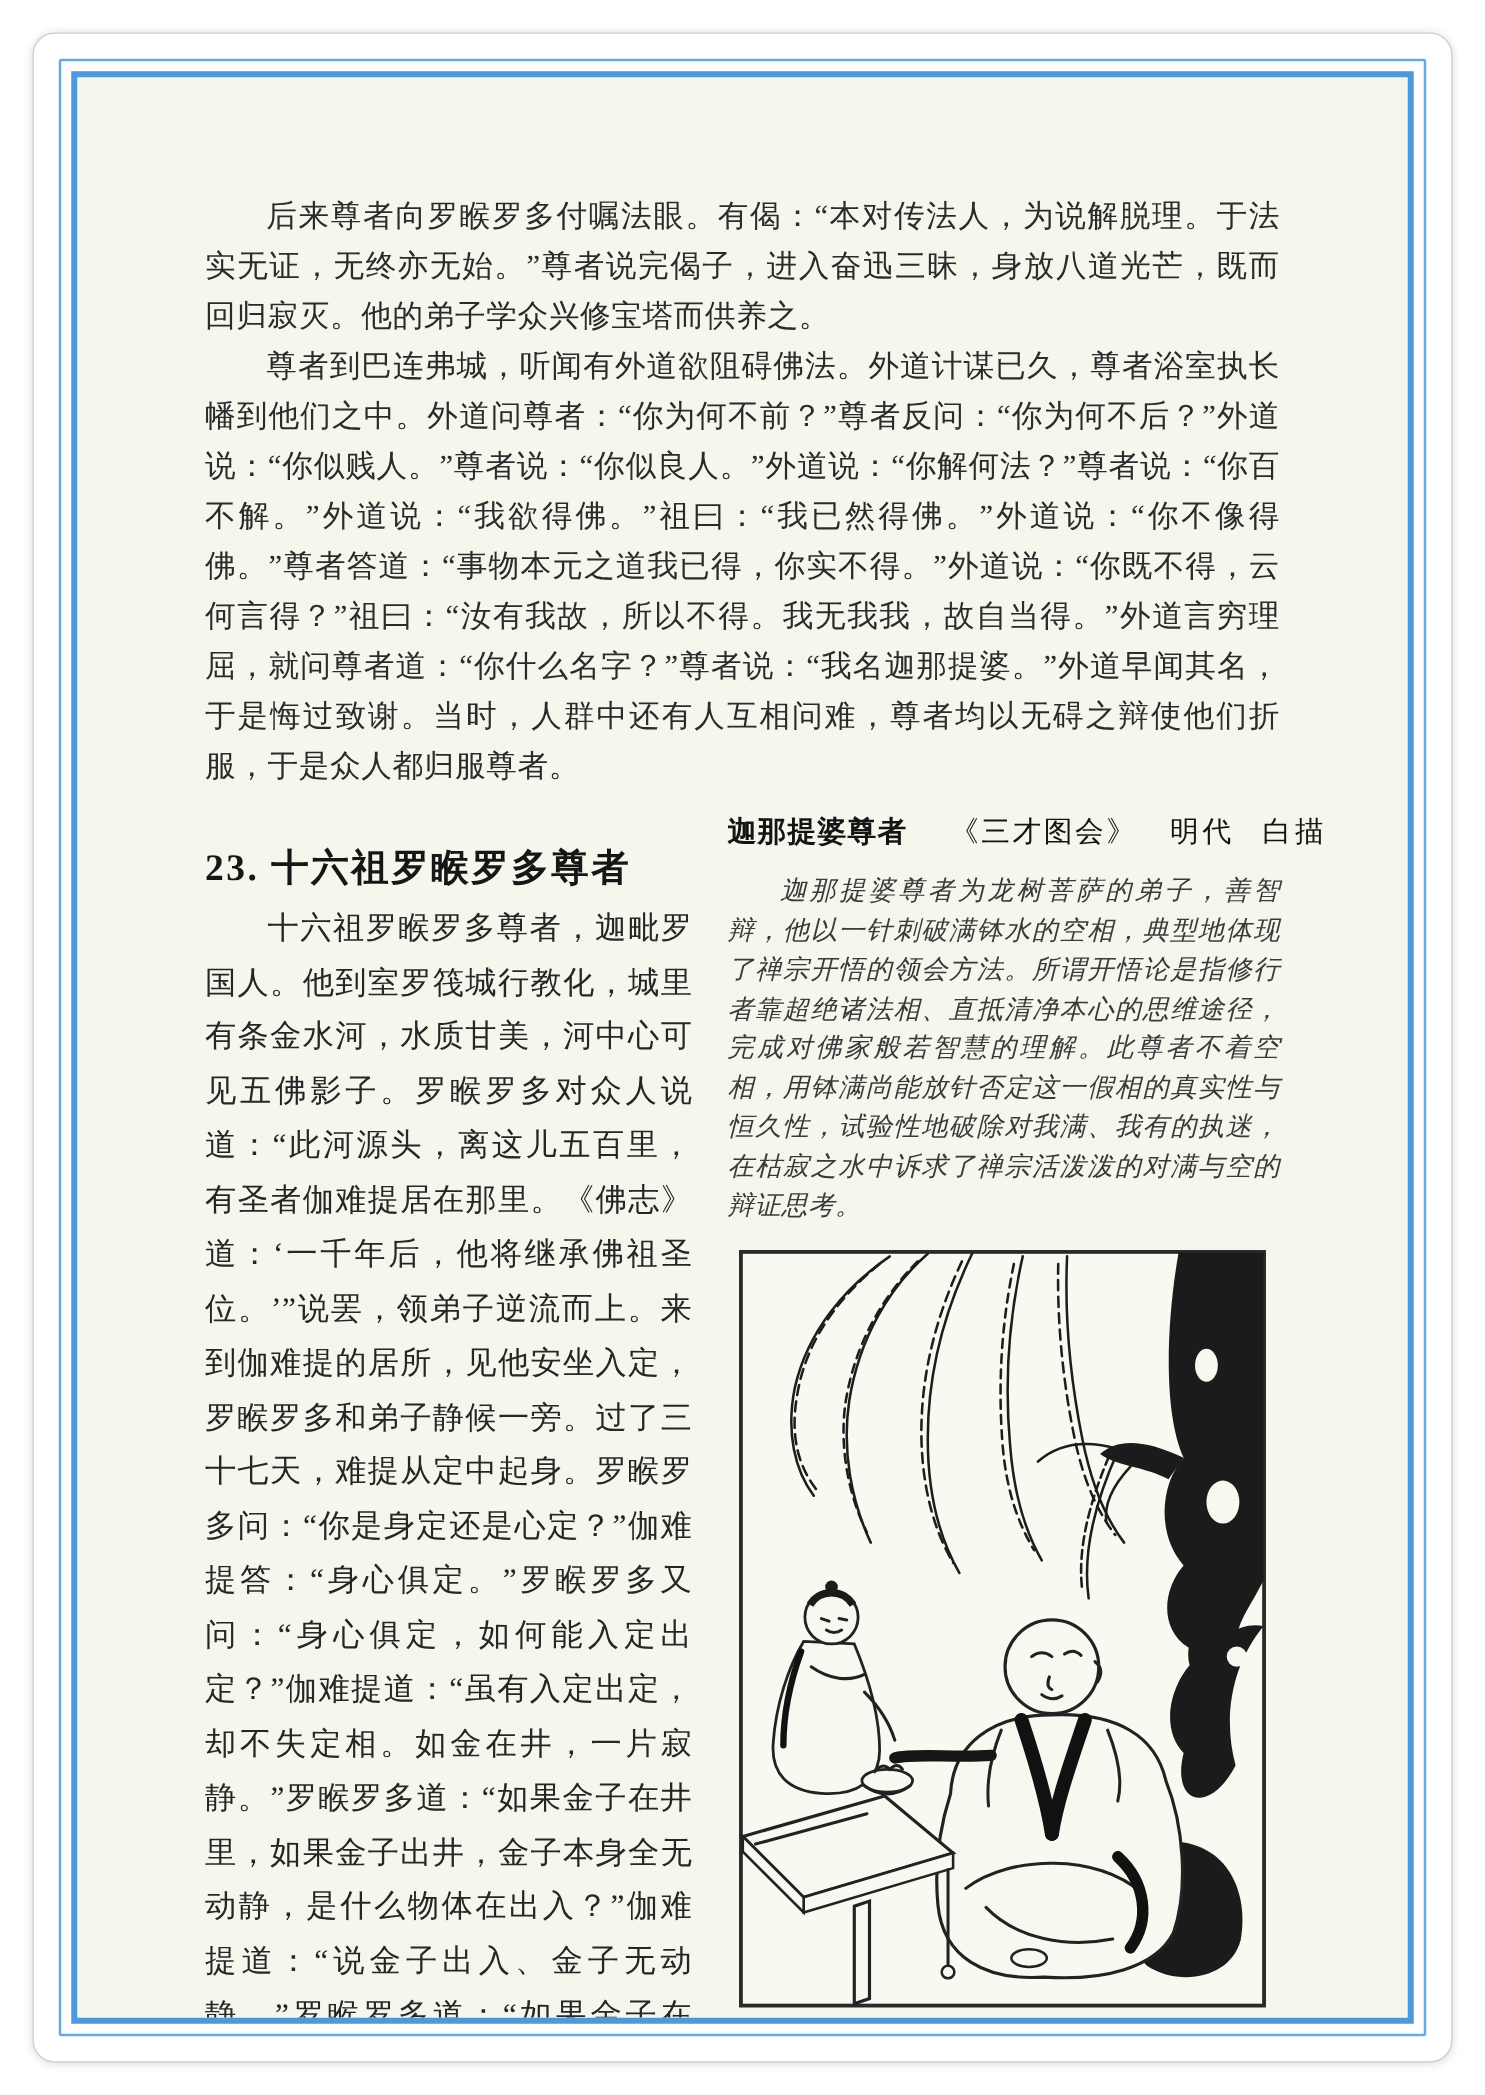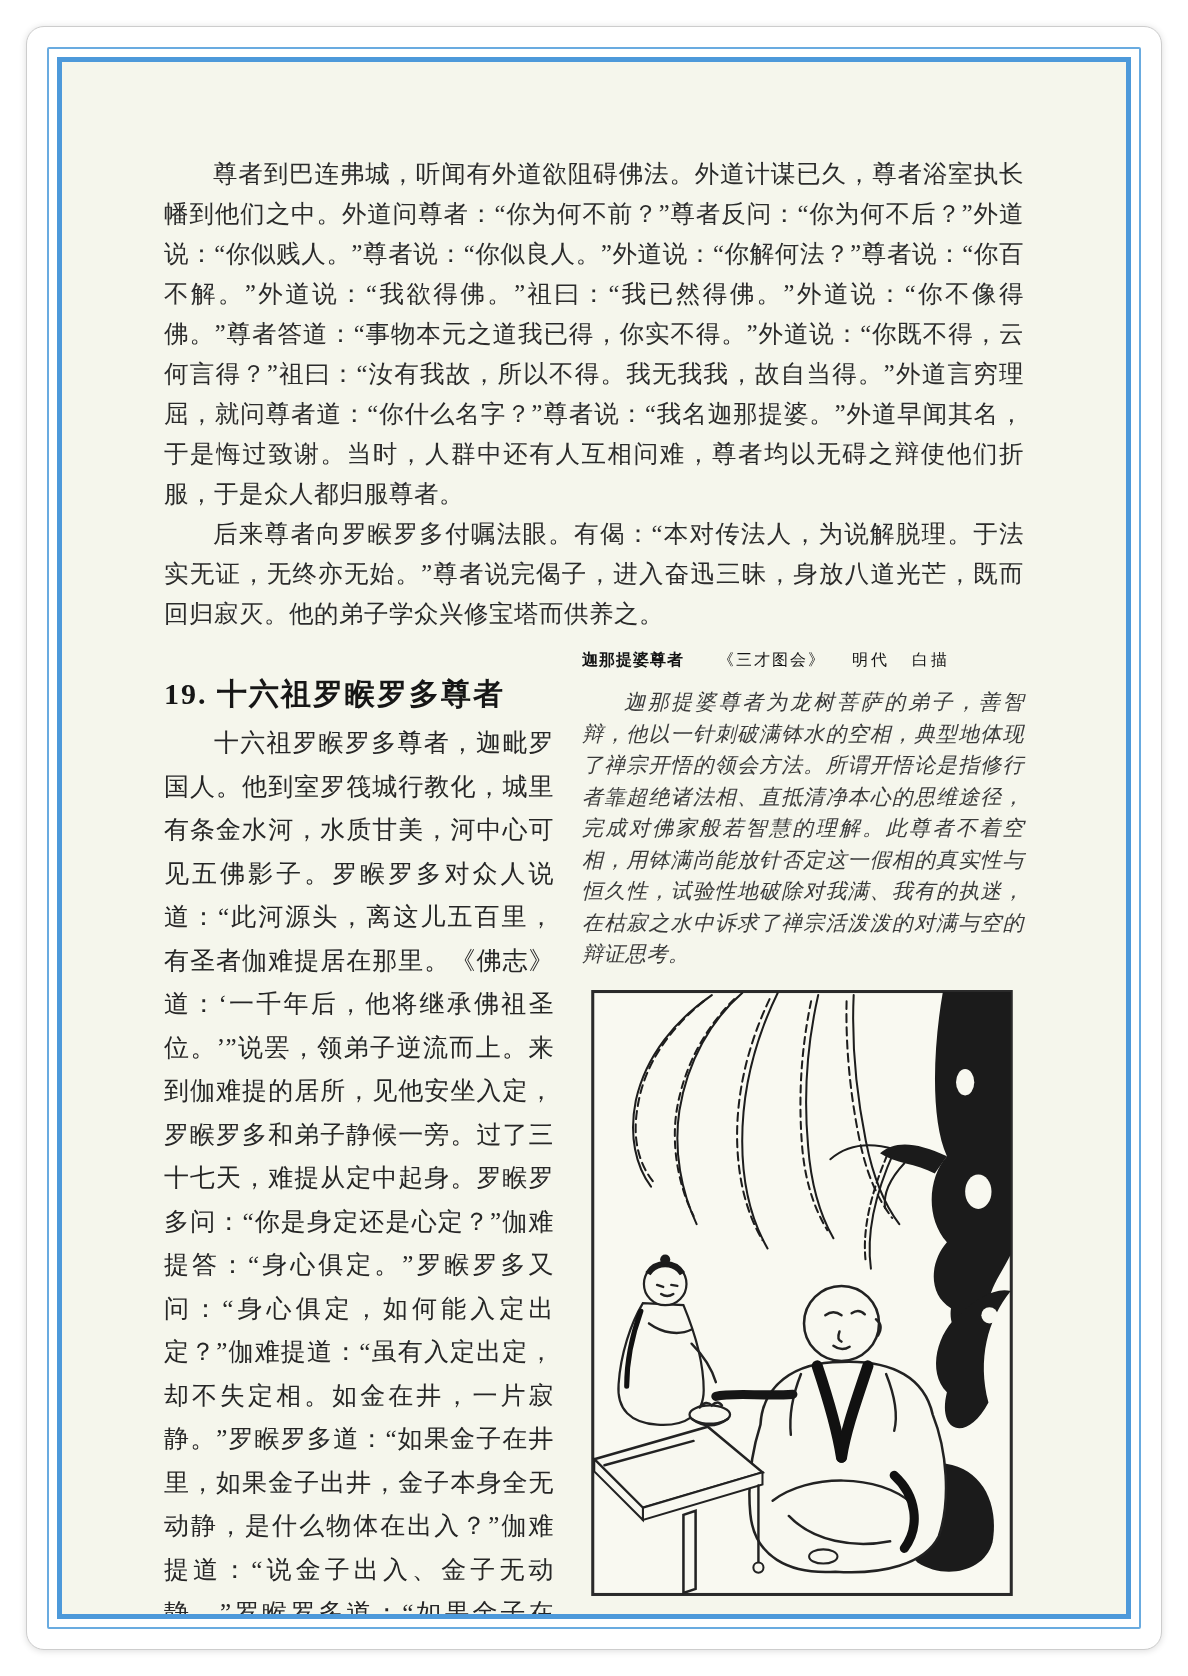--- a/index.html
+++ b/index.html
@@ -32,21 +32,21 @@
   }
   .columns{display:flex;margin-top:10px;}
   .col-left{width:390px;flex:0 0 390px;}
   .col-right{flex:1;margin-left:24px;min-width:0;}
   .left-text{
     font-size:25px;line-height:43.5px;text-align:justify;text-indent:2em;
     color:#262626;letter-spacing:.5px;
   }
   .fig-caption{
     display:flex;align-items:baseline;margin:6px 0 0 4px;white-space:nowrap;
-    font-size:16px;color:#141414;
+    font-size:23px;color:#141414;
   }
   .fig-caption .cap-title{font-weight:700;letter-spacing:1px;}
   .fig-caption .cap-source{margin-left:34px;letter-spacing:2px;}
   .fig-caption .cap-dynasty{margin-left:26px;letter-spacing:3px;}
   .fig-caption .cap-technique{margin-left:22px;letter-spacing:3px;}
   .fig-desc{
     margin:16px 0 0 4px;font-size:21px;line-height:31.5px;text-align:justify;
     text-indent:2em;color:#3a3a3a;letter-spacing:.5px;font-style:italic;
   }
   .woodcut{display:block;margin:18px 0 0 12px;}
@@ -57,27 +57,27 @@
 </style>
 </head>
 <body>
 
 <div class="card">
   <div class="frame-thin">
     <div class="frame-thick">
       <div class="paper">
 
         <div class="intro">
+            <div class="para">后来尊者向罗睺罗多付嘱法眼。有偈：“本对传法人，为说解脱理。于法实无证，无终亦无始。”尊者说完偈子，进入奋迅三昧，身放八道光芒，既而回归寂灭。他的弟子学众兴修宝塔而供养之。</div>
             <div class="para">尊者到巴连弗城，听闻有外道欲阻碍佛法。外道计谋已久，尊者浴室执长幡到他们之中。外道问尊者：“你为何不前？”尊者反问：“你为何不后？”外道说：“你似贱人。”尊者说：“你似良人。”外道说：“你解何法？”尊者说：“你百不解。”外道说：“我欲得佛。”祖曰：“我已然得佛。”外道说：“你不像得佛。”尊者答道：“事物本元之道我已得，你实不得。”外道说：“你既不得，云何言得？”祖曰：“汝有我故，所以不得。我无我我，故自当得。”外道言穷理屈，就问尊者道：“你什么名字？”尊者说：“我名迦那提婆。”外道早闻其名，于是悔过致谢。当时，人群中还有人互相问难，尊者均以无碍之辩使他们折服，于是众人都归服尊者。</div>
-            <div class="para">后来尊者向罗睺罗多付嘱法眼。有偈：“本对传法人，为说解脱理。于法实无证，无终亦无始。”尊者说完偈子，进入奋迅三昧，身放八道光芒，既而回归寂灭。他的弟子学众兴修宝塔而供养之。</div>
           </div>
 
         <div class="columns">
           <div class="col-left">
-            <h2 class="heading">19. 十六祖罗睺罗多尊者</h2>
+            <h2 class="heading">23. 十六祖罗睺罗多尊者</h2>
             <div class="left-text">十六祖罗睺罗多尊者，迦毗罗国人。他到室罗筏城行教化，城里有条金水河，水质甘美，河中心可见五佛影子。罗睺罗多对众人说道：“此河源头，离这儿五百里，有圣者伽难提居在那里。《佛志》道：‘一千年后，他将继承佛祖圣位。’”说罢，领弟子逆流而上。来到伽难提的居所，见他安坐入定，罗睺罗多和弟子静候一旁。过了三十七天，难提从定中起身。罗睺罗多问：“你是身定还是心定？”伽难提答：“身心俱定。”罗睺罗多又问：“身心俱定，如何能入定出定？”伽难提道：“虽有入定出定，却不失定相。如金在井，一片寂静。”罗睺罗多道：“如果金子在井里，如果金子出井，金子本身全无动静，是什么物体在出入？”伽难提道：“说金子出入、金子无动静。”罗睺罗多道：“如果金子在井，出来的是何金子？如果金子已经出井，那在井中的是何物体？”伽难提道：“如果金子在井，留在井中的就非金子；金子如在井中，出来的就不是物体。”罗睺</div>
           </div>
 
           <div class="col-right">
             <div class="fig-caption">
               <span class="cap-title">迦那提婆尊者</span>
               <span class="cap-source">《三才图会》</span>
               <span class="cap-dynasty">明代</span>
               <span class="cap-technique">白描</span>
             </div>

